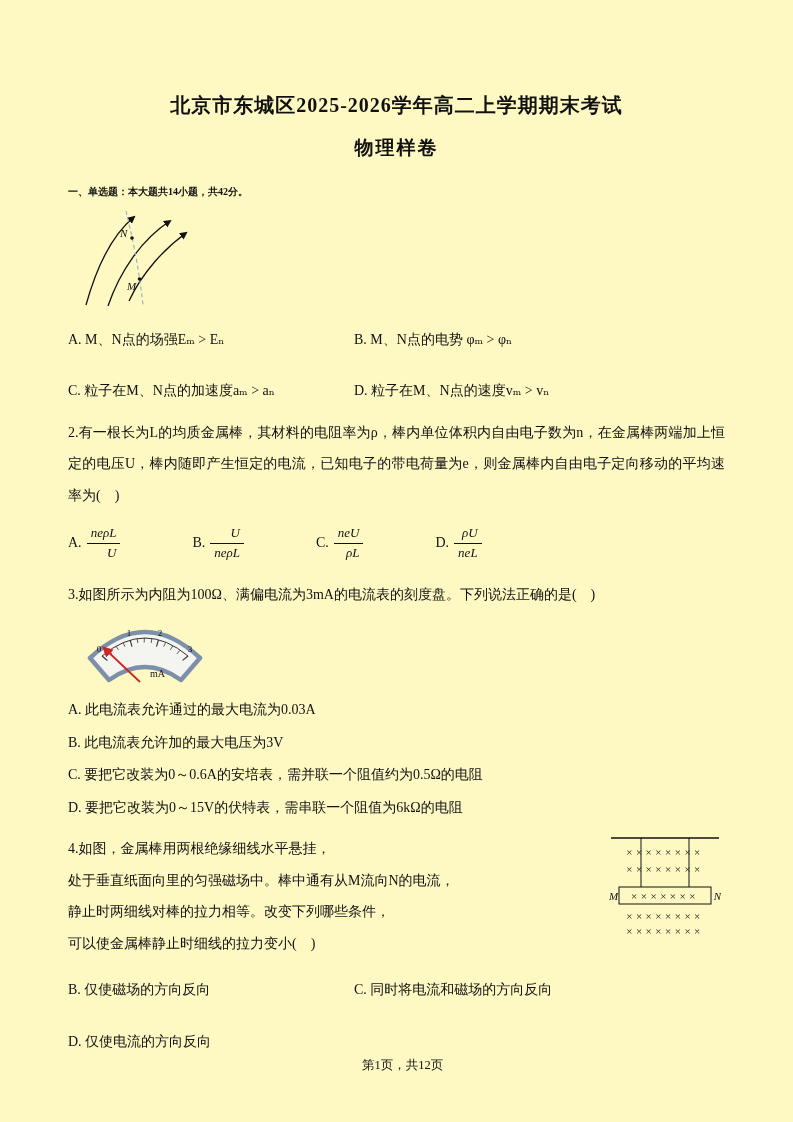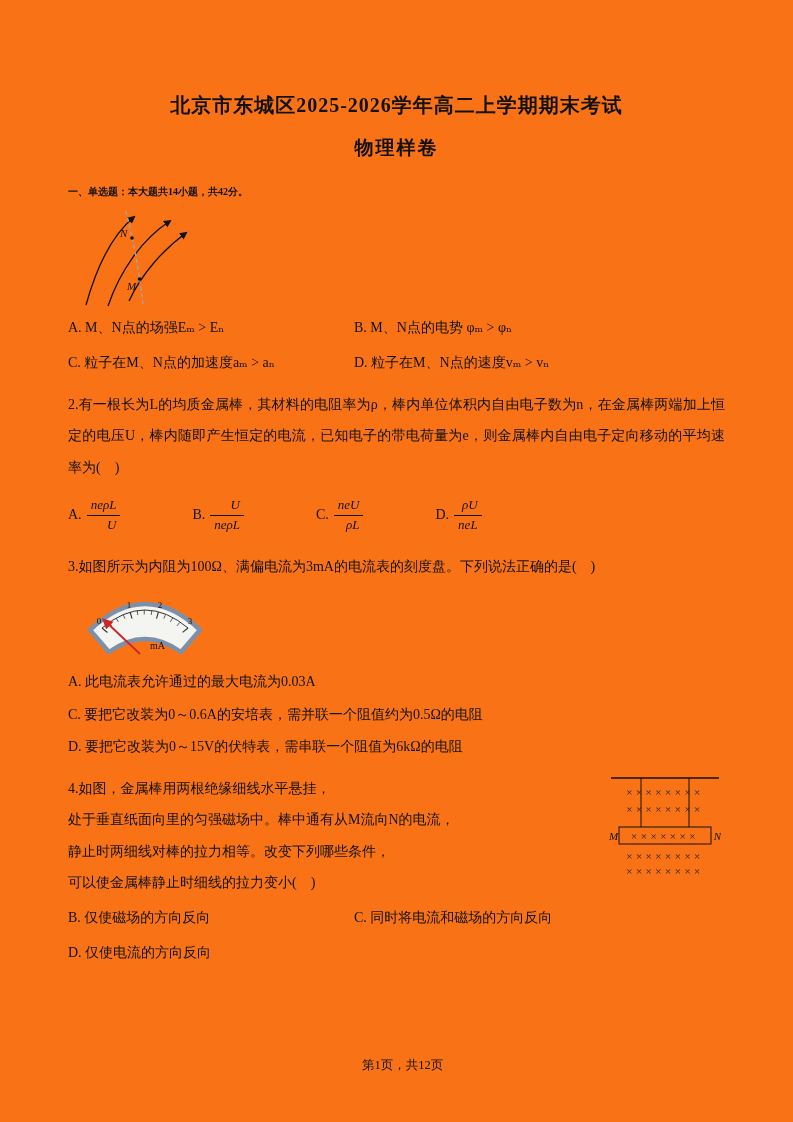--- a/index.html
+++ b/index.html
@@ -1,19 +1,19 @@
 <!DOCTYPE html>
 <html><head>
 <meta charset="utf-8">
 <style>
   * { box-sizing: border-box; }
   html,body { margin:0; padding:0; background:#ffffff; }
   .page {
     width: 793px; height: 1122px; position: relative; overflow: hidden;
-    background: #f97316; color: #111;
+    background: #fef9c3; color: #111;
     font-family: "Liberation Serif", "DejaVu Serif", serif;
     font-size: 14px;
   }
   .content { padding: 92px 68px 0 68px; }
 
   .doc-title {
     text-align: center; font-size: 20px; font-weight: bold;
     margin: 0 0 16px 0; letter-spacing: 1px;
   }
   .doc-subtitle {
@@ -22,21 +22,21 @@
   }
   .section-head { font-weight: bold; font-size: 10px; margin: 12px 0 10px 0; }
 
   .stem { line-height: 2.25; text-align: justify; }
   .qblock { margin-bottom: 6px; }
 
   .fig1 { margin: 4px 0 2px 14px; display:block; }
 
   .opts-2col {
     display: grid; grid-template-columns: 286px 1fr;
-    row-gap: 13px; margin: 8px 0 14px 0; line-height: 1.6;
+    row-gap: 29px; margin: 20px 0 14px 0; line-height: 1.6;
   }
 
   .frac-row { display: flex; align-items: center; gap: 72px; margin: 14px 0 18px 0; }
   .frac-opt { display: flex; align-items: center; }
   .frac-opt .opt-label { margin-right: 5px; }
   .frac {
     display: inline-block; text-align: right; vertical-align: middle;
     font-style: italic; font-size: 13px; line-height: 1.25;
   }
   .frac .num { display: block; padding: 0 4px 1px 4px; border-bottom: 1px solid #111; }
@@ -161,20 +161,21 @@
           <marker id="arrowR" markerWidth="8" markerHeight="8" refX="4.5" refY="3" orient="auto">
             <path d="M0,0 L6,3 L0,6 Z" fill="#cc2626"></path>
           </marker>
         </defs>
         <line x1="58" y1="66" x2="22" y2="32" stroke="#cc2626" stroke-width="1.8" marker-end="url(#arrowR)"></line>
         <text x="68" y="61" font-size="10" fill="#111">mA</text>
       </svg>
 
       <div class="opts-stack">
         <div>A. 此电流表允许通过的最大电流为0.03A</div>
+        <div>B. 此电流表允许加的最大电压为3V</div>
         <div>C. 要把它改装为0～0.6A的安培表，需并联一个阻值约为0.5Ω的电阻</div>
         <div>D. 要把它改装为0～15V的伏特表，需串联一个阻值为6kΩ的电阻</div>
       </div>
     </div>
 
     <div class="qblock clearfix">
       <svg class="q4fig" width="112" height="102" viewBox="0 0 112 102">
         <line x1="2" y1="3" x2="110" y2="3" stroke="#111" stroke-width="1.5"></line>
         <line x1="32" y1="3" x2="32" y2="52" stroke="#111" stroke-width="1"></line>
         <line x1="80" y1="3" x2="80" y2="52" stroke="#111" stroke-width="1"></line>

